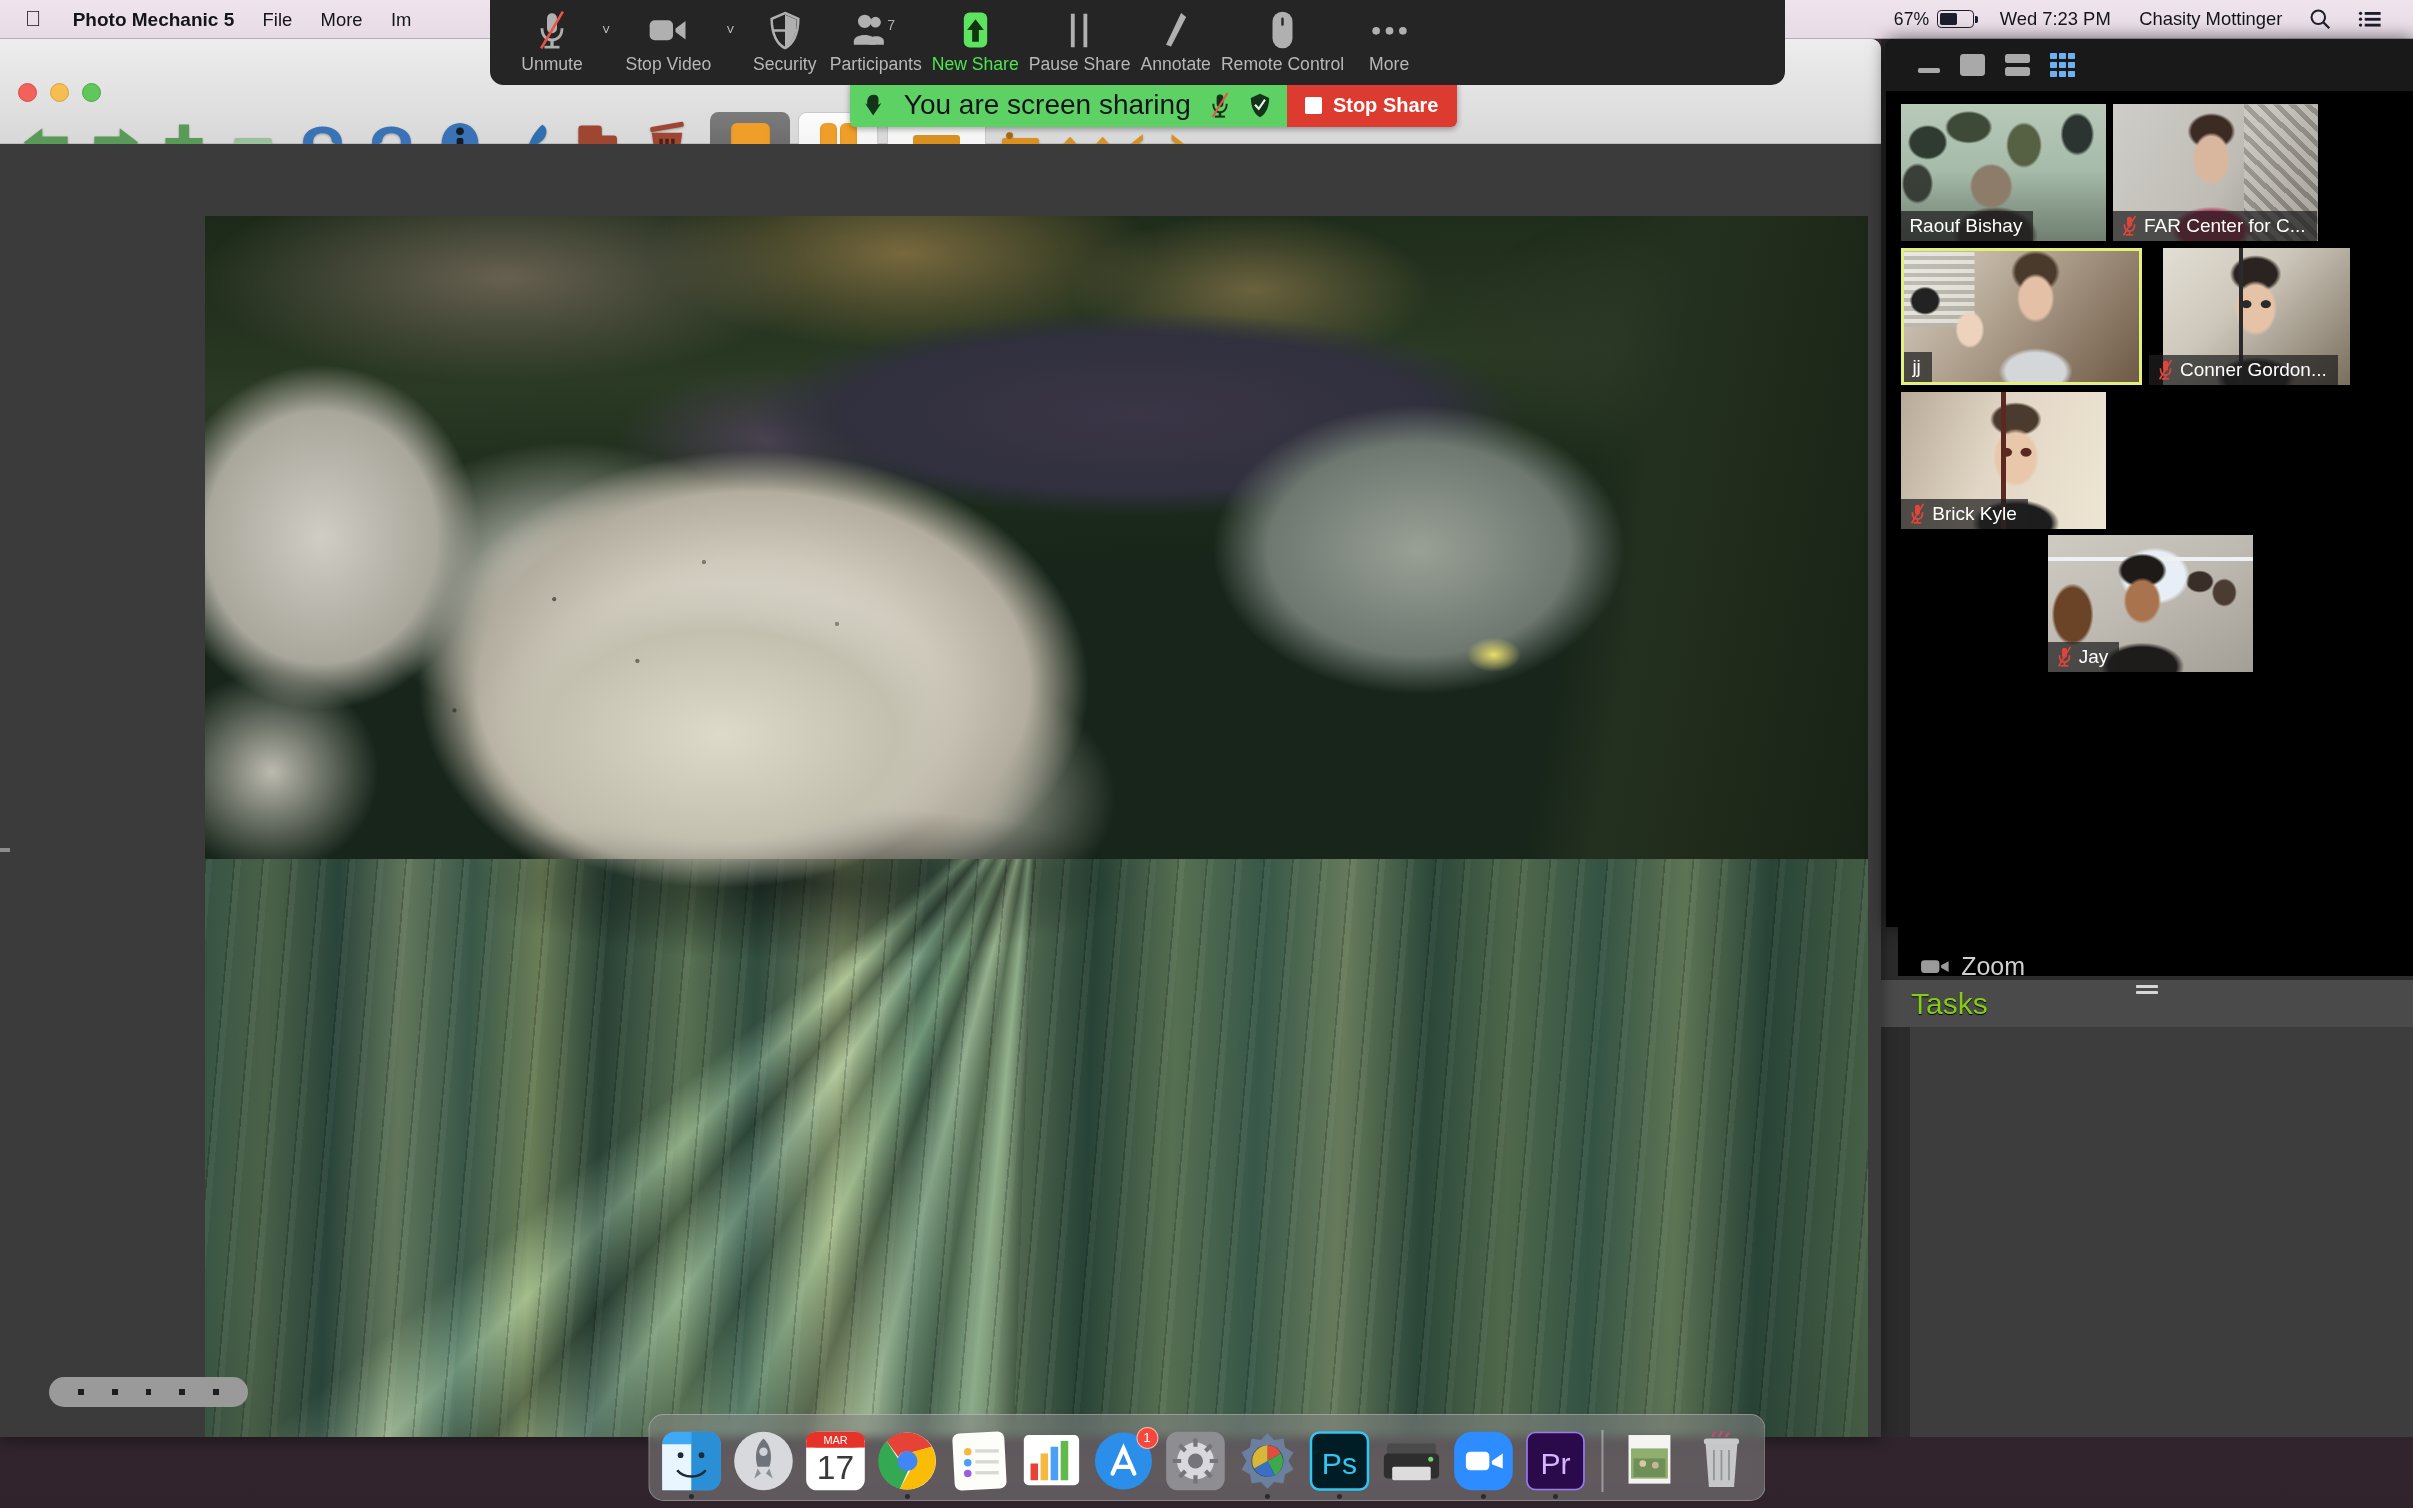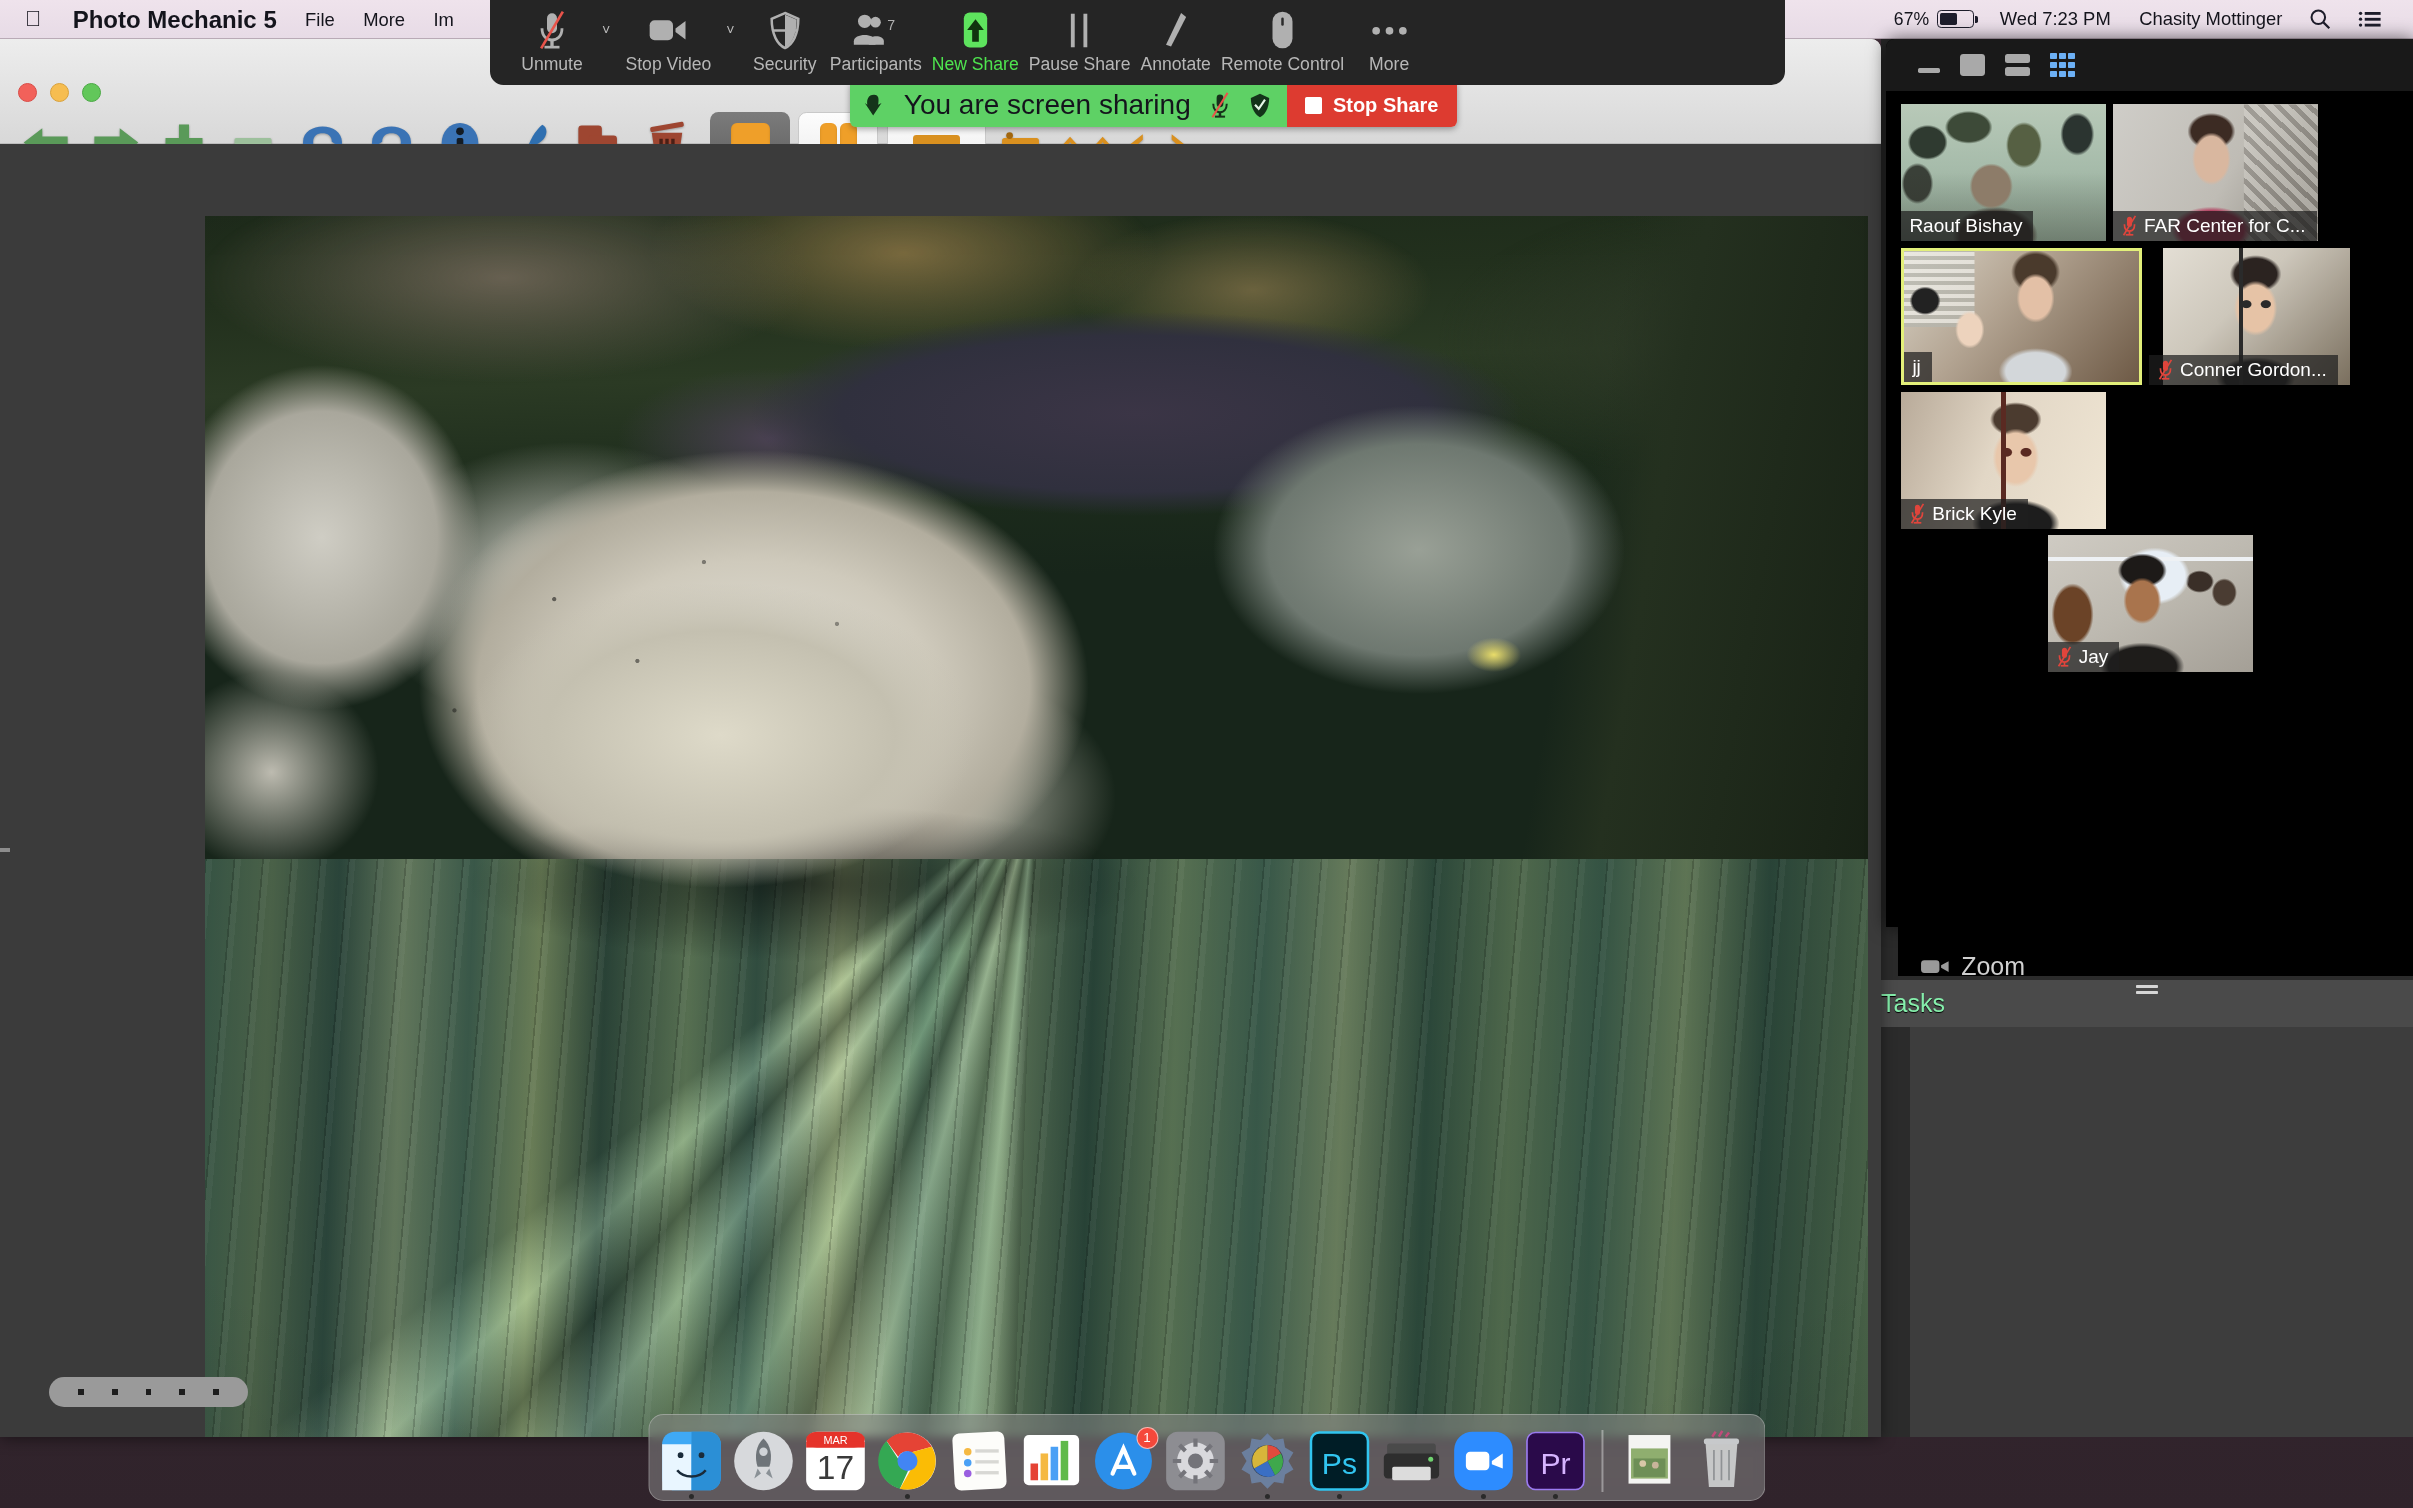--- a/index.html
+++ b/index.html
@@ -20,21 +20,21 @@
   
   #menubar{
     position:absolute; top:0; left:0; width:2413px; height:39px;
     background:linear-gradient(180deg,#efe3ec 0%,#e7dbe6 100%);
     display:flex; align-items:center;
     border-bottom:0.8px solid #b9aab6;
     z-index:60;
     color:#14141c;
   }
   .mb-item{ font-size:18.4px; padding:0 14.2px; white-space:nowrap; line-height:39px;}
-  .mb-item.app{ font-weight:bold; font-size:24px;}
+  .mb-item.app{ font-weight:bold; font-size:19px;}
   #menubar .apple{ padding:0 17px 0 25px; font-size:22px; line-height:34px;}
   .mb-right{ margin-left:auto; display:flex; align-items:center; gap:3.4px; padding-right:20px;}
   .batt-pct{ font-size:17.6px; }
   .batt{
     width:37px;height:17.6px;border:1.7px solid #1d1d2b;border-radius:4.2px;
     position:relative; margin:0 8.4px 0 5px; padding:1.7px;
   }
   .batt::after{content:"";position:absolute;right:-5px;top:5px;width:3.4px;height:6.7px;background:#1d1d2b;border-radius:0 1.7px 1.7px 0;}
   .batt i{display:block;height:100%;width:52%;background:#1d1d2b;border-radius:1.7px;}
   .mb-clock{ font-size:18.4px; padding:0 13.4px;}
@@ -150,21 +150,21 @@
   #bgpanel .tray{
     position:absolute; left:17px; top:32px; width:515px; height:905px;
     background:#000;
   }
   #tasksbar{
     position:absolute; left:0; top:941px; width:532px; height:47px;
     background:#4a4a4a; display:flex; align-items:center;
   }
   #tasksbar .grip{position:absolute;left:50%;top:5px;transform:translateX(-50%);width:22px;}
   #tasksbar .grip i{display:block;height:3.4px;background:#d6d6d6;margin-bottom:2.5px;border-radius:0.8px;}
-  #tasksbar .tt{color:#86efac;font-size:25px;text-shadow:0 0.8px 0.8px #000;}
+  #tasksbar .tt{color:#84cc16;font-size:30px;margin-left:30px;text-shadow:0 0.8px 0.8px #000;}
   #taskbody{
     position:absolute; left:28.5px; top:988px; width:504px; height:448px;
     background:#3d3d3d;
   }
 
   
   #zoompanel{
     position:absolute; left:1886px; top:39px; width:528px; height:888px;
     background:#000; z-index:70; border-radius:8.4px 0 0 0; overflow:hidden;
     box-shadow:0 0 18.4px rgba(0,0,0,.6);

